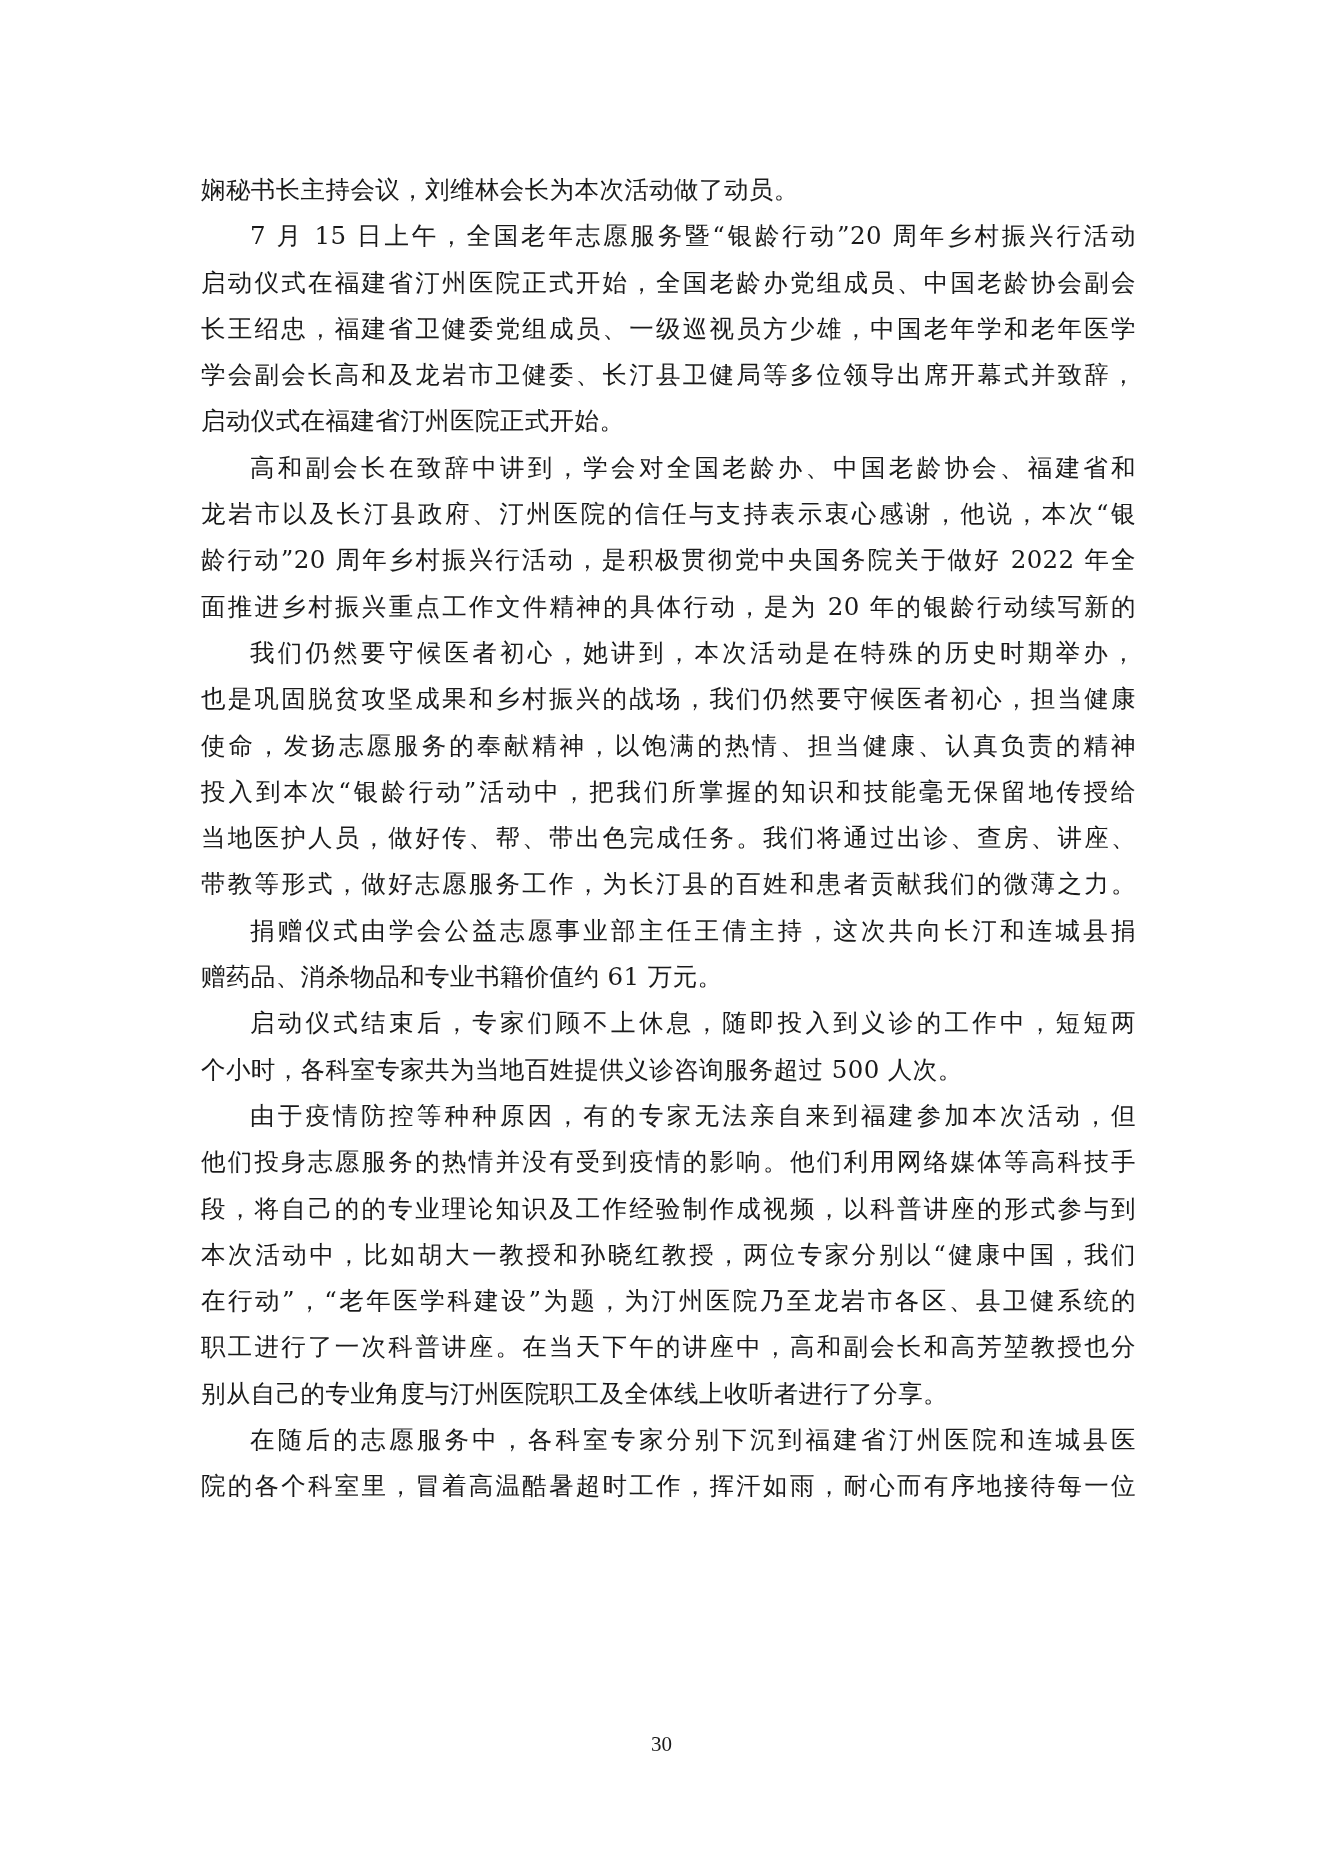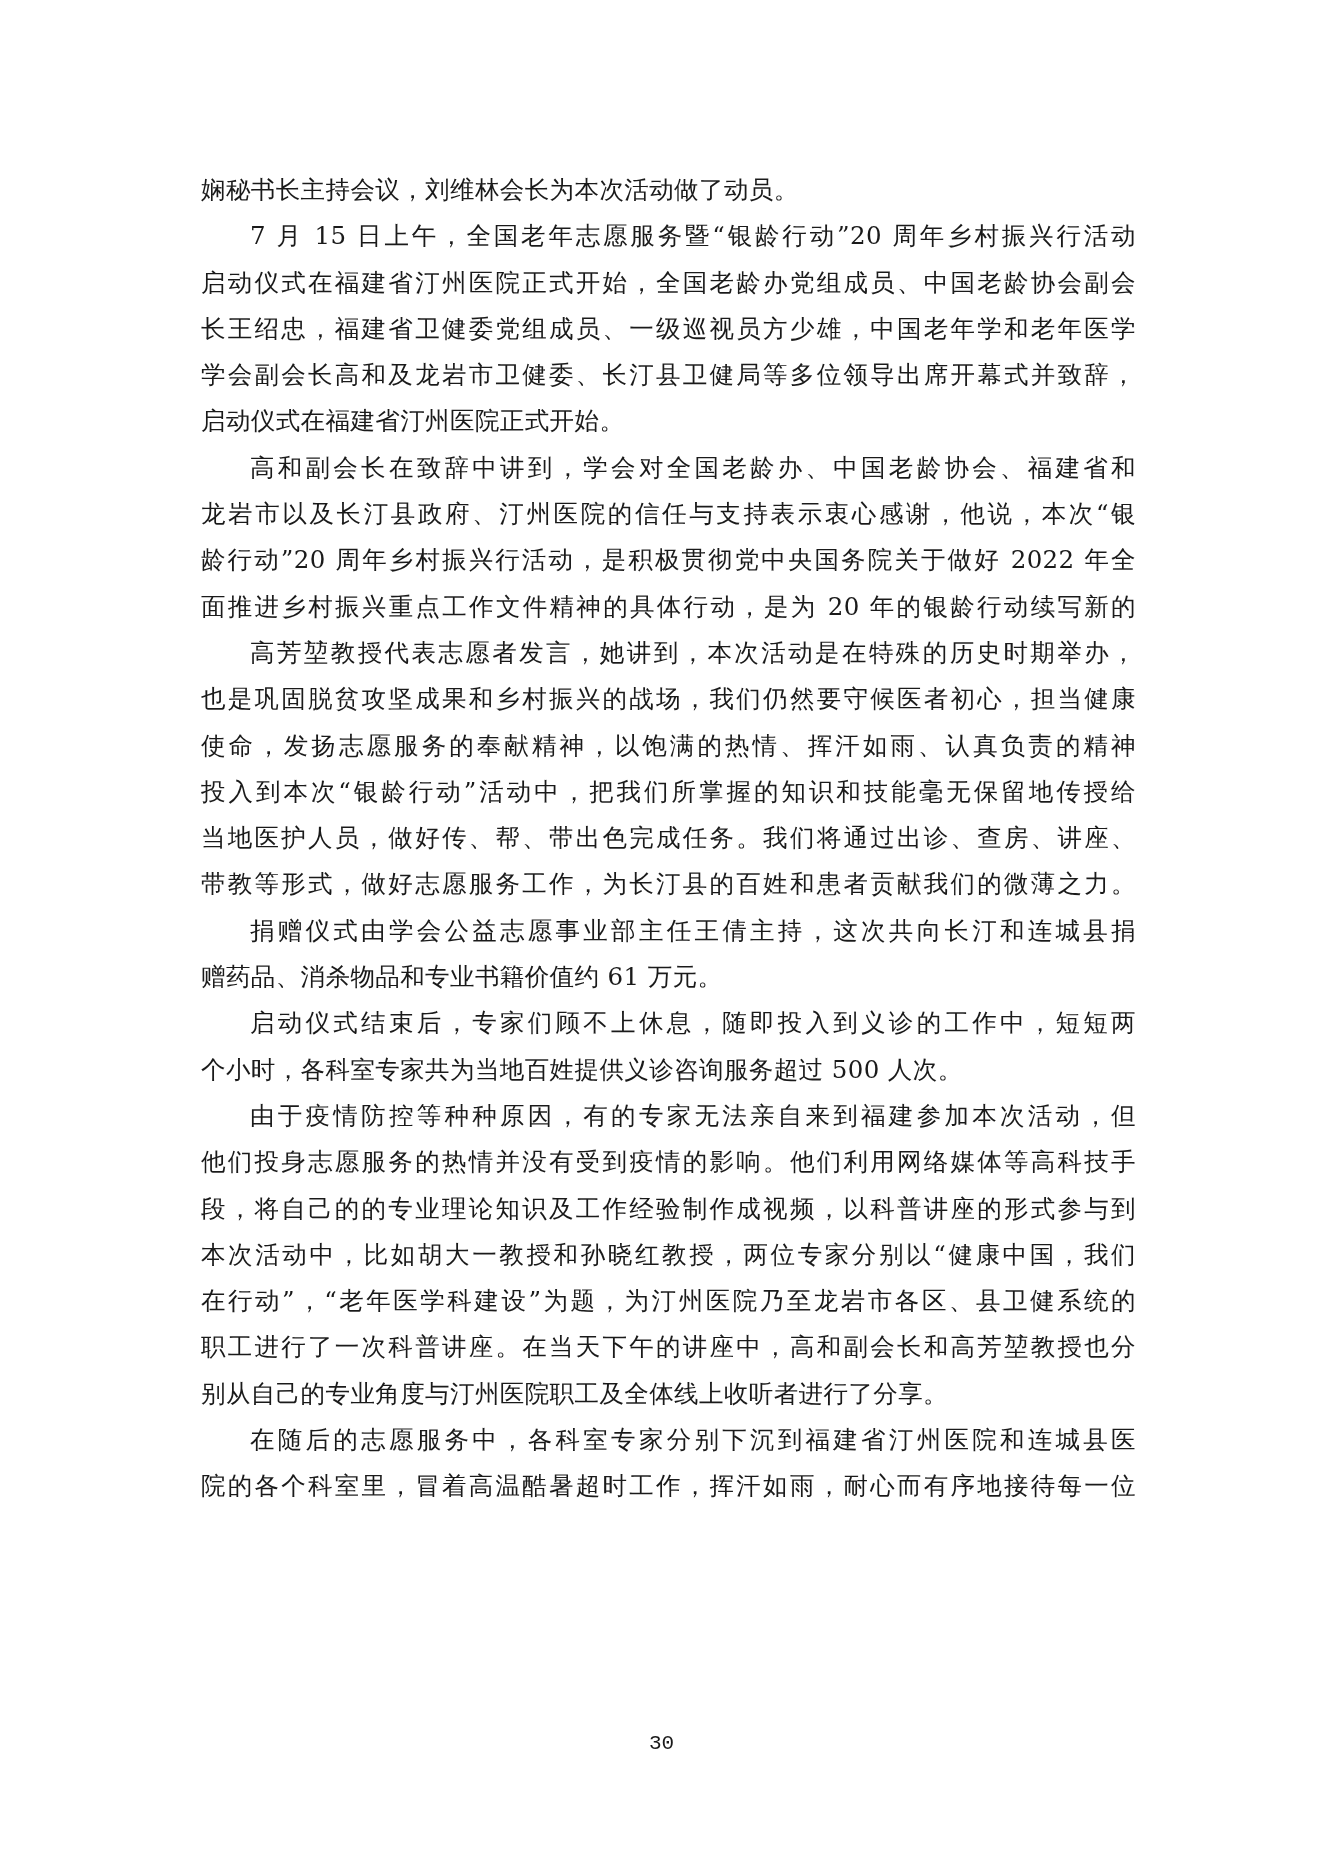--- a/index.html
+++ b/index.html
@@ -14,21 +14,21 @@
   }
   .line {
     height: 46.3px; line-height: 46.3px; white-space: nowrap;
     text-align: justify; text-align-last: justify;
     letter-spacing: 0.4px;
   }
   .line.last { text-align-last: left; }
   .line.indent { padding-left: 49px; }
   .page-number {
     position: absolute; left: 0; width: 1323px; top: 1732px; text-align: center;
-    font-family: Liberation Mono, monospace; font-size: 21px; color: #1a1a1a;
+    font-family: Liberation Serif, serif; font-size: 21px; color: #1a1a1a;
   }
 </style>
 </head>
 <body>
 
 <div class="page">
   <div class="body-text">
 
     <div class="line last">娴秘书长主持会议，刘维林会长为本次活动做了动员。</div>
 
@@ -36,23 +36,23 @@
     <div class="line">启动仪式在福建省汀州医院正式开始，全国老龄办党组成员、中国老龄协会副会</div>
     <div class="line">长王绍忠，福建省卫健委党组成员、一级巡视员方少雄，中国老年学和老年医学</div>
     <div class="line">学会副会长高和及龙岩市卫健委、长汀县卫健局等多位领导出席开幕式并致辞，</div>
     <div class="line last">启动仪式在福建省汀州医院正式开始。</div>
 
     <div class="line indent">高和副会长在致辞中讲到，学会对全国老龄办、中国老龄协会、福建省和</div>
     <div class="line">龙岩市以及长汀县政府、汀州医院的信任与支持表示衷心感谢，他说，本次“银</div>
     <div class="line">龄行动”20 周年乡村振兴行活动，是积极贯彻党中央国务院关于做好 2022 年全</div>
     <div class="line">面推进乡村振兴重点工作文件精神的具体行动，是为 20 年的银龄行动续写新的</div>
 
-    <div class="line indent">高芳堃教授代表志愿者发言，她讲到，本次活动是在特殊的历史时期举办，</div>
+    <div class="line indent">我们仍然要守候医者初心，她讲到，本次活动是在特殊的历史时期举办，</div>
     <div class="line">也是巩固脱贫攻坚成果和乡村振兴的战场，我们仍然要守候医者初心，担当健康</div>
-    <div class="line">使命，发扬志愿服务的奉献精神，以饱满的热情、挥汗如雨、认真负责的精神</div>
+    <div class="line">使命，发扬志愿服务的奉献精神，以饱满的热情、担当健康、认真负责的精神</div>
     <div class="line">投入到本次“银龄行动”活动中，把我们所掌握的知识和技能毫无保留地传授给</div>
     <div class="line">当地医护人员，做好传、帮、带出色完成任务。我们将通过出诊、查房、讲座、</div>
     <div class="line">带教等形式，做好志愿服务工作，为长汀县的百姓和患者贡献我们的微薄之力。</div>
 
     <div class="line indent">捐赠仪式由学会公益志愿事业部主任王倩主持，这次共向长汀和连城县捐</div>
     <div class="line last">赠药品、消杀物品和专业书籍价值约 61 万元。</div>
 
     <div class="line indent">启动仪式结束后，专家们顾不上休息，随即投入到义诊的工作中，短短两</div>
     <div class="line last">个小时，各科室专家共为当地百姓提供义诊咨询服务超过 500 人次。</div>
 

